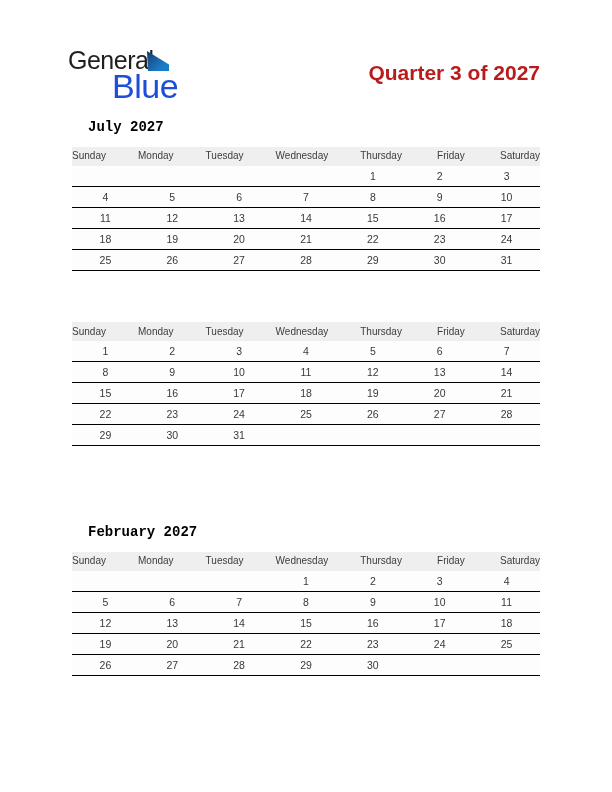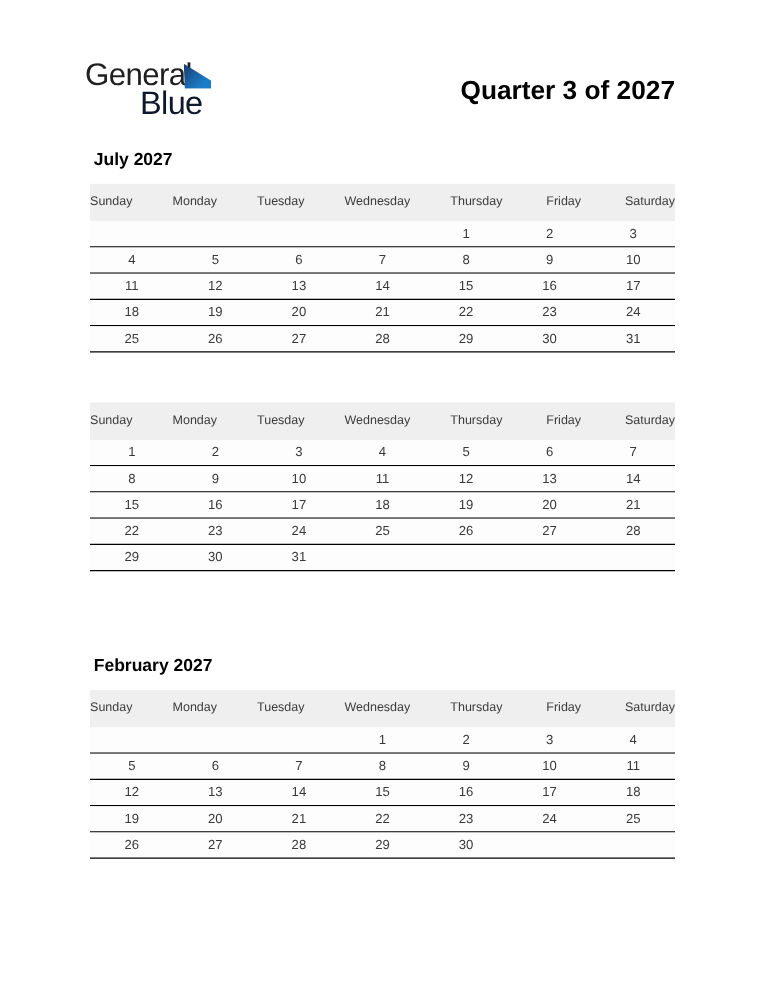--- a/index.html
+++ b/index.html
@@ -36,61 +36,62 @@
     top: 3px;
     width: 22px;
     height: 20px;
     background: linear-gradient(135deg, #16386a 0%, #1a5f9e 40%, #1a7dc9 75%);
     clip-path: polygon(0 0, 100% 68%, 100% 100%, 4% 100%);
   }
   .logo-blue {
     position: absolute;
     left: 44px;
     top: 21px;
-    font-size: 26px;
+    font-size: 34px;
     font-weight: 400;
-    color: #0f172a;
+    color: #1d4ed8;
     letter-spacing: -0.5px;
     line-height: 1;
   }
   .page-title {
     position: absolute;
     top: 60px;
     right: 72px;
     margin: 0;
     font-size: 21px;
     font-weight: 700;
-    color: #000000;
+    color: #b91c1c;
     line-height: 1.2;
     text-align: right;
   }
 
   
   .months { position: absolute; left: 0; top: 0; width: 612px; }
   .month {
     position: absolute;
     left: 72px;
     width: 468px;
   }
   .month.m0 { top: 119px; }
   .month.m1 { top: 322px; }
   .month.m2 { top: 524px; }
 
   .month-title {
-    margin: 0 0 11px 3px;
+    margin: 0 0 11px 16px;
     font-size: 14px;
     font-weight: 700;
     color: #000000;
     line-height: 1.2;
+    font-family: Liberation Mono, monospace;
   }
 
   .weekday-row {
     display: grid;
     grid-template-columns: repeat(7, 1fr);
-    height: 30px;
+    height: 19px;
     background: #efefef;
     align-items: center;
     gap: 32px;
   }
   .weekday-label {
     text-align: center;
     font-size: 10px;
     color: #3c3c3c;
     line-height: 1;
   }

